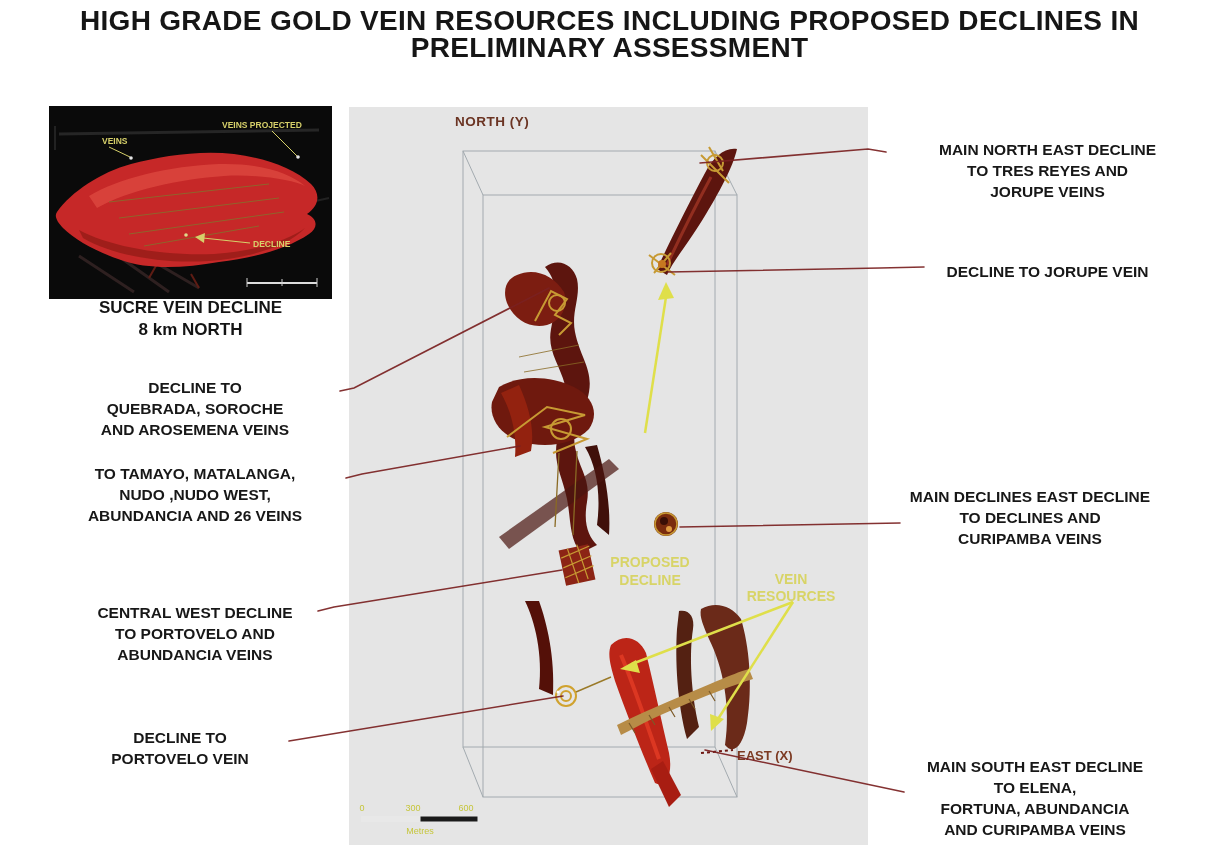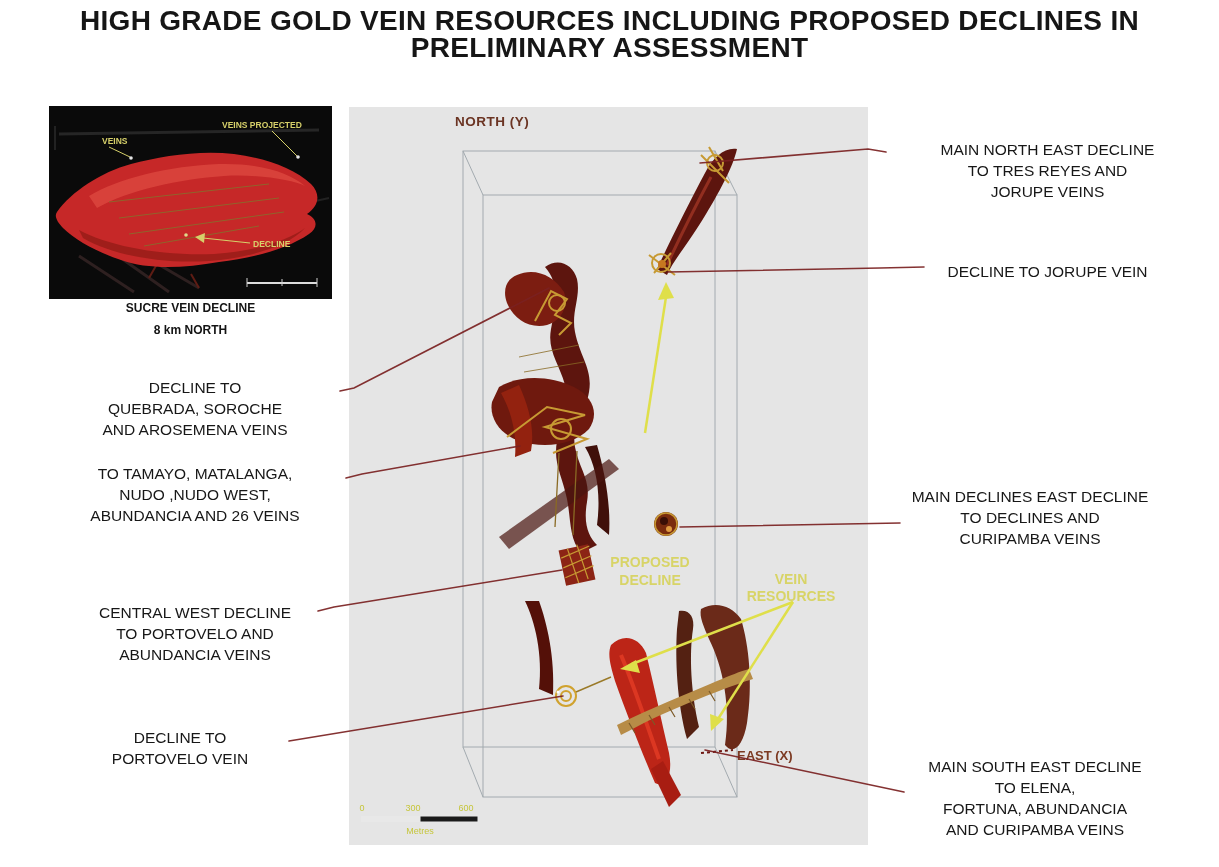--- a/index.html
+++ b/index.html
@@ -2,23 +2,23 @@
 <html><head>
 <meta charset="utf-8">
 <style>
   html,body{margin:0;padding:0;background:#fff;}
   .canvas{position:relative;width:1219px;height:867px;background:#ffffff;overflow:hidden;
           font-family:"Liberation Sans",sans-serif;}
   .title{position:absolute;left:0;top:7px;width:1219px;text-align:center;
          font-size:28px;font-weight:bold;color:#161616;line-height:27px;letter-spacing:.3px;}
   .inset{position:absolute;left:49px;top:106px;width:283px;height:193px;background:#0a0a0a;}
   .inset-caption{position:absolute;left:49px;top:297px;width:283px;text-align:center;
-         font-size:12px;font-weight:bold;color:#141414;line-height:22px;}
+         font-size:17px;font-weight:bold;color:#141414;line-height:22px;}
   .panel{position:absolute;left:349px;top:107px;width:519px;height:738px;background:#e5e5e5;}
-  .callout{position:absolute;text-align:center;font-weight:normal;font-size:15.5px;
+  .callout{position:absolute;text-align:center;font-weight:bold;font-size:15.5px;
            line-height:21px;color:#171717;}
   .overlay{position:absolute;left:0;top:0;width:1219px;height:867px;pointer-events:none;}
   svg text{font-family:"Liberation Sans",sans-serif;}
 </style>
 </head>
 <body>
 
 <div class="canvas">
 
   <div class="title">

